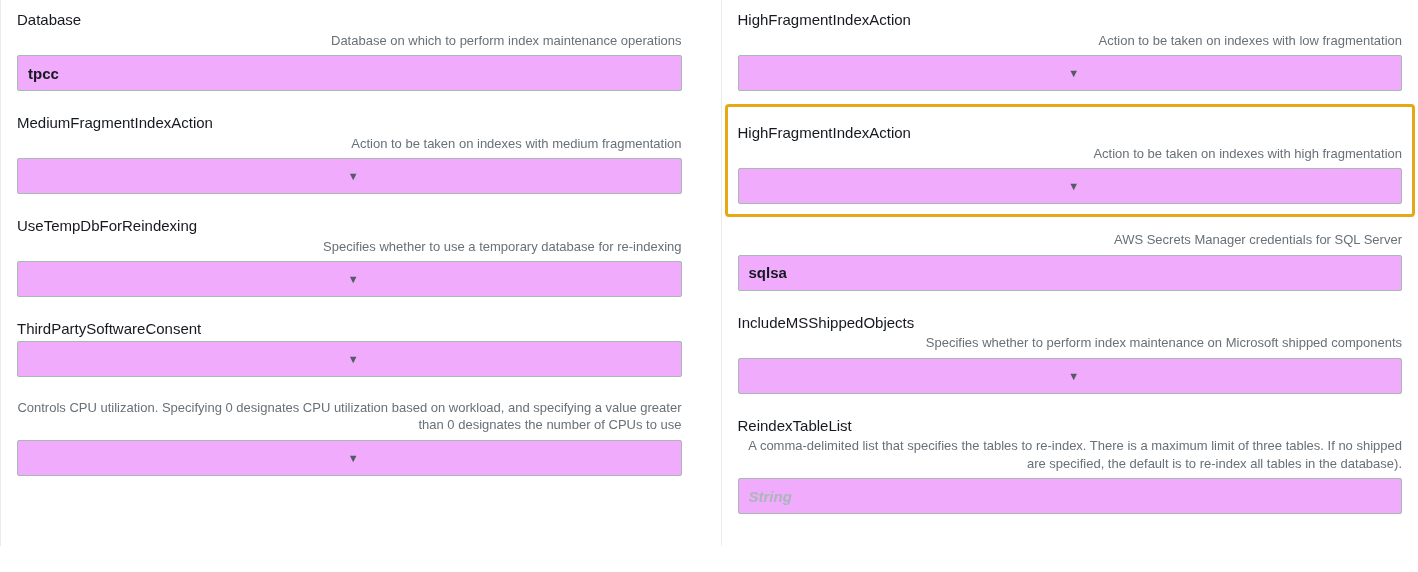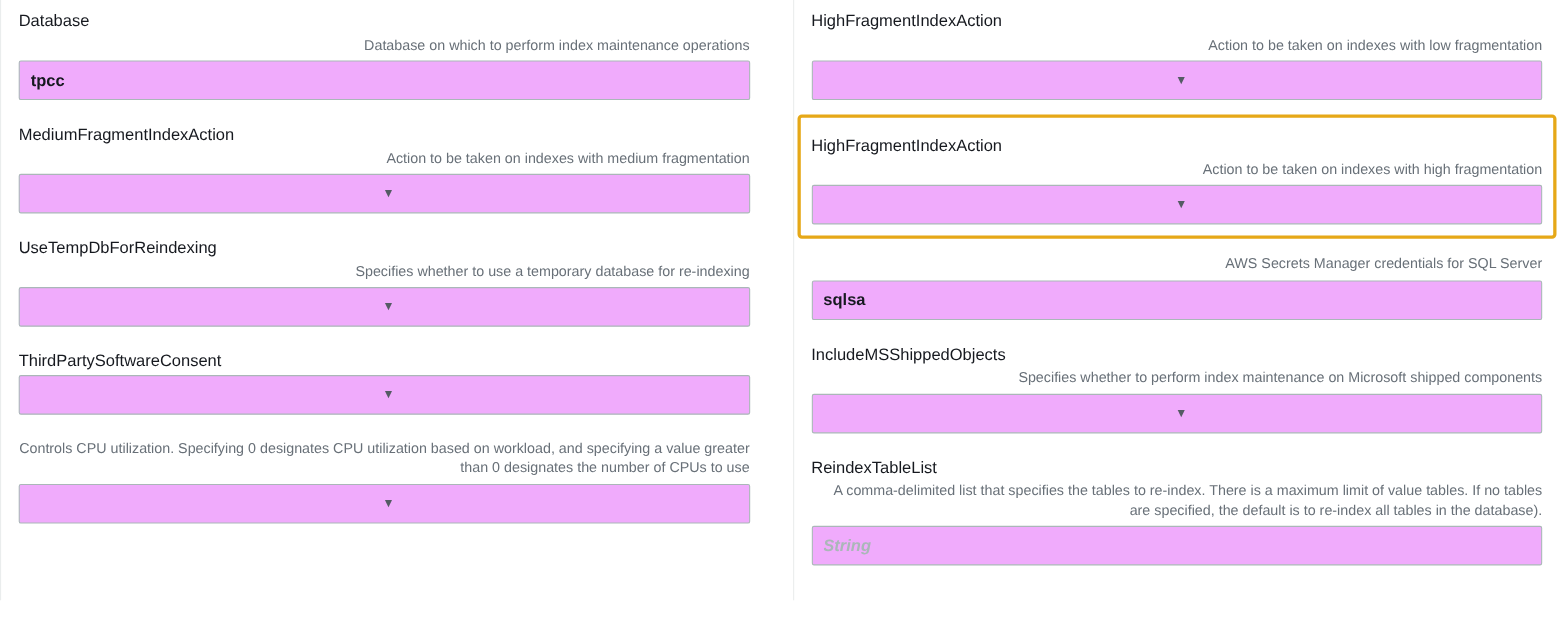--- a/index.html
+++ b/index.html
@@ -138,15 +138,15 @@
       </div>
       <div class="field"><div class="field-desc">AWS Secrets Manager credentials for SQL Server</div><input class="input" type="text" value="sqlsa" style=""></div>
       <div class="field">
         <div class="field-label">IncludeMSShippedObjects</div>
         <div class="field-desc">Specifies whether to perform index maintenance on Microsoft shipped components</div>
         <div class="select">
           <span class="select-value">No</span>
           <span class="caret">▼</span>
         </div>
       </div>
-      <div class="field"><div class="field-label">ReindexTableList</div><div class="field-desc">A comma-delimited list that specifies the tables to re-index. There is a maximum limit of value tables. If no tables are specified, the default is to re-index all tables in the database).</div><input class="input" type="text" placeholder="String" style=""></div>
+      <div class="field"><div class="field-label">ReindexTableList</div><div class="field-desc">A comma-delimited list that specifies the tables to re-index. There is a maximum limit of three tables. If no shipped are specified, the default is to re-index all tables in the database).</div><input class="input" type="text" placeholder="String" style=""></div>
     </div>
 </div>
 
 </body></html>

